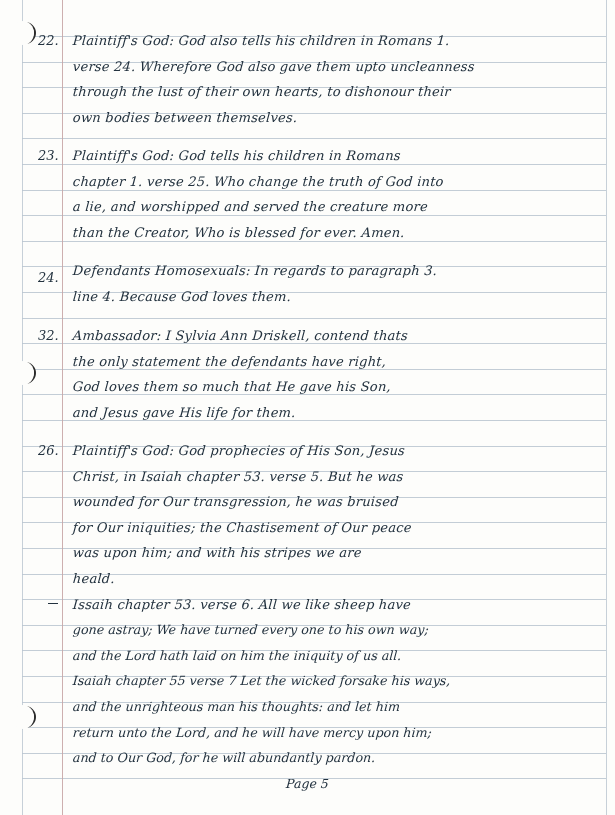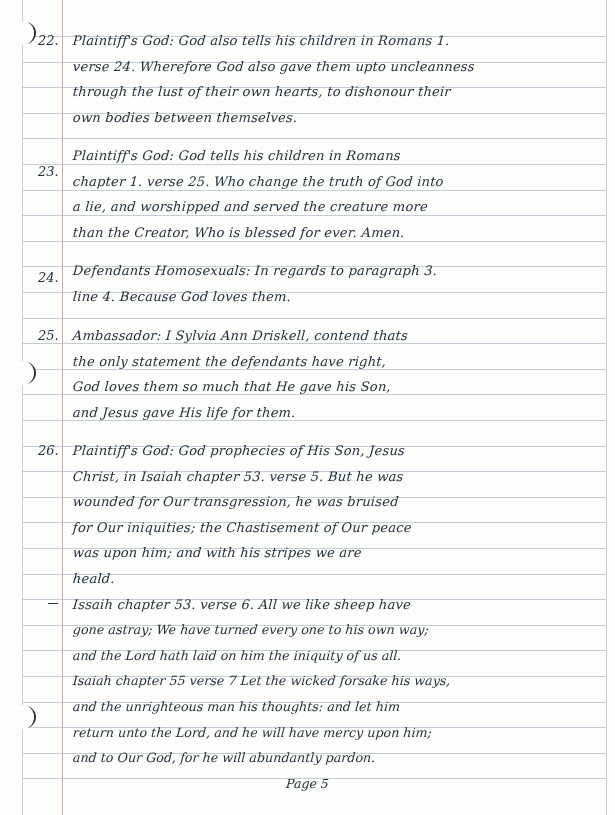--- a/index.html
+++ b/index.html
@@ -167,39 +167,39 @@
     <span class="num" style="left:38px; top:0;text-align:right;">22.</span>
     <span class="lines" style="left:72px; top:0;">
       <span class="line">Plaintiff's God: God also tells his children in Romans 1.</span>
       <span class="line">verse 24. Wherefore God also gave them upto uncleanness</span>
       <span class="line">through the lust of their own hearts, to dishonour their</span>
       <span class="line">own bodies between themselves.</span>
     </span>
   </div>
 
   <div class="entry" style="left:0; top:143px;">
-    <span class="num" style="left:38px; top:16px;">23.</span>
+    <span class="num" style="left:38px; top:0;">23.</span>
     <span class="lines" style="left:72px; top:0;">
       <span class="line">Plaintiff's God: God tells his children in Romans</span>
       <span class="line">chapter 1. verse 25. Who change the truth of God into</span>
       <span class="line">a lie, and worshipped and served the creature more</span>
       <span class="line">than the Creator, Who is blessed for ever. Amen.</span>
     </span>
   </div>
 
   <div class="entry" style="left:0; top:258px;">
     <span class="num" style="left:38px; top:7px;">24.</span>
     <span class="lines" style="left:72px; top:0;">
       <span class="line">Defendants Homosexuals: In regards to paragraph 3.</span>
       <span class="line">line 4. Because God loves them.</span>
     </span>
   </div>
 
   <div class="entry" style="left:0; top:323px;">
-    <span class="num" style="left:38px; top:0;">25.</span>
+    <span class="num" style="left:38px; top:0;">32.</span>
     <span class="lines" style="left:72px; top:0;">
       <span class="line">Ambassador: I Sylvia Ann Driskell, contend thats</span>
       <span class="line">the only statement the defendants have right,</span>
       <span class="line">God loves them so much that He gave his Son,</span>
       <span class="line">and Jesus gave His life for them.</span>
     </span>
   </div>
 
   <div class="entry" style="left:0; top:438px;">
     <span class="num" style="left:38px; top:0;">26.</span>

